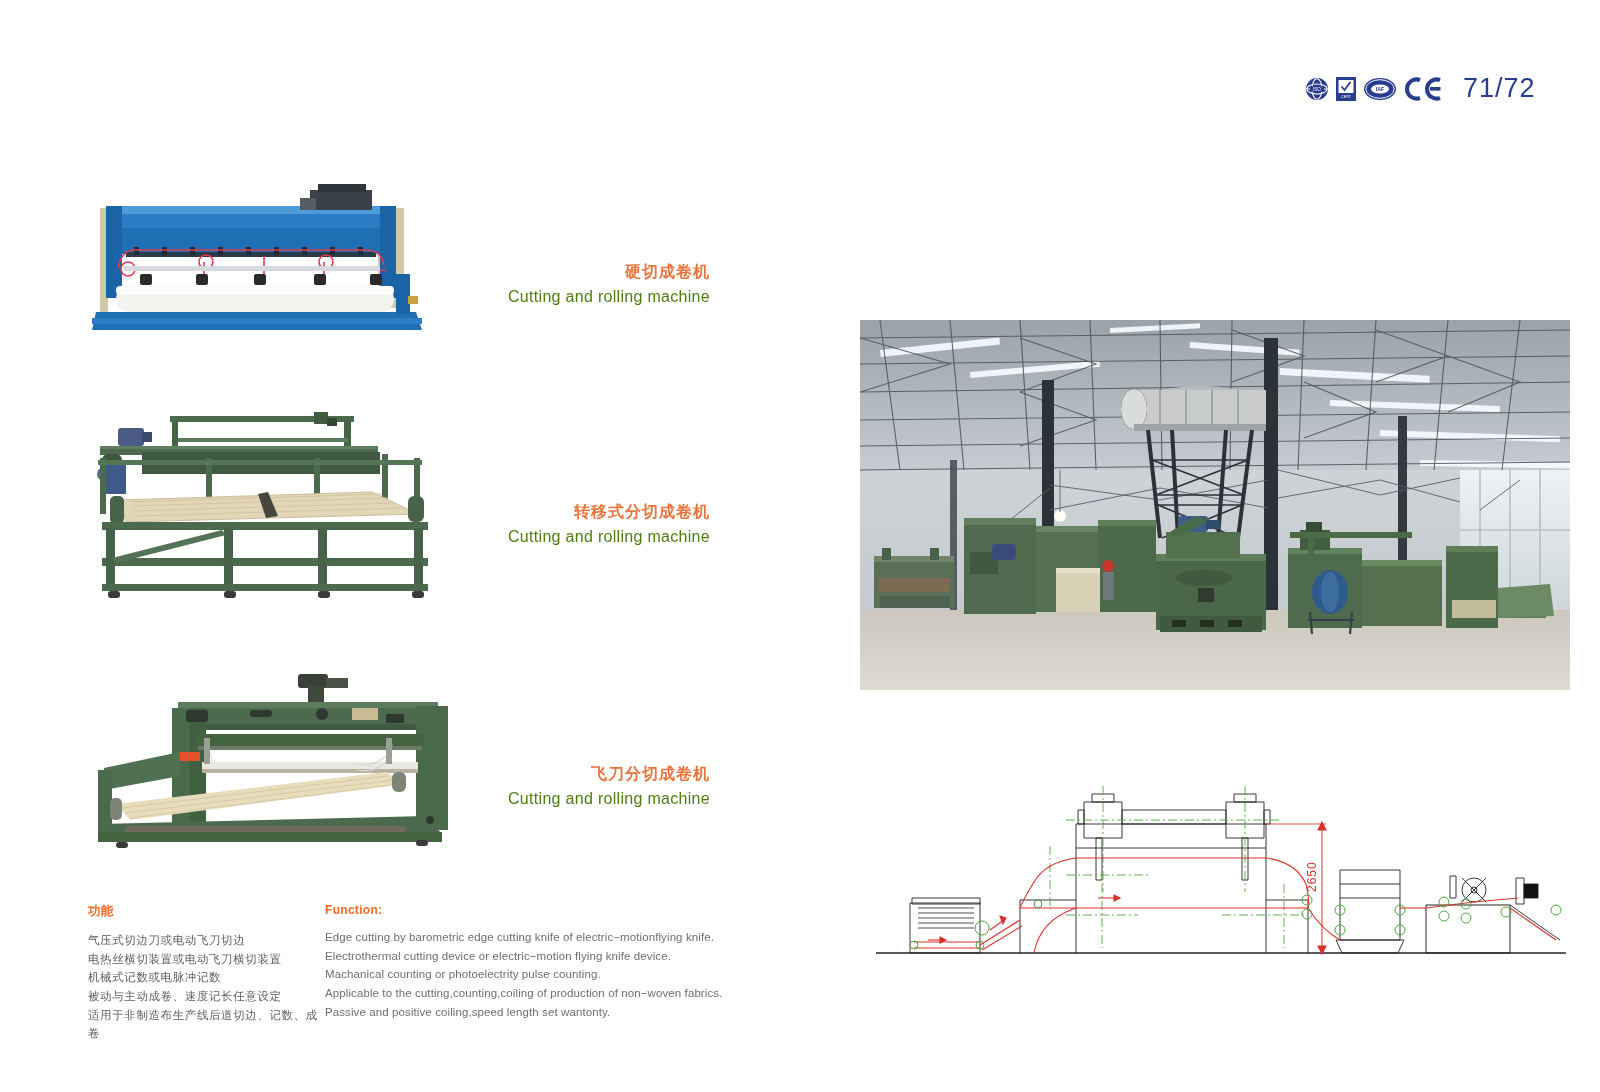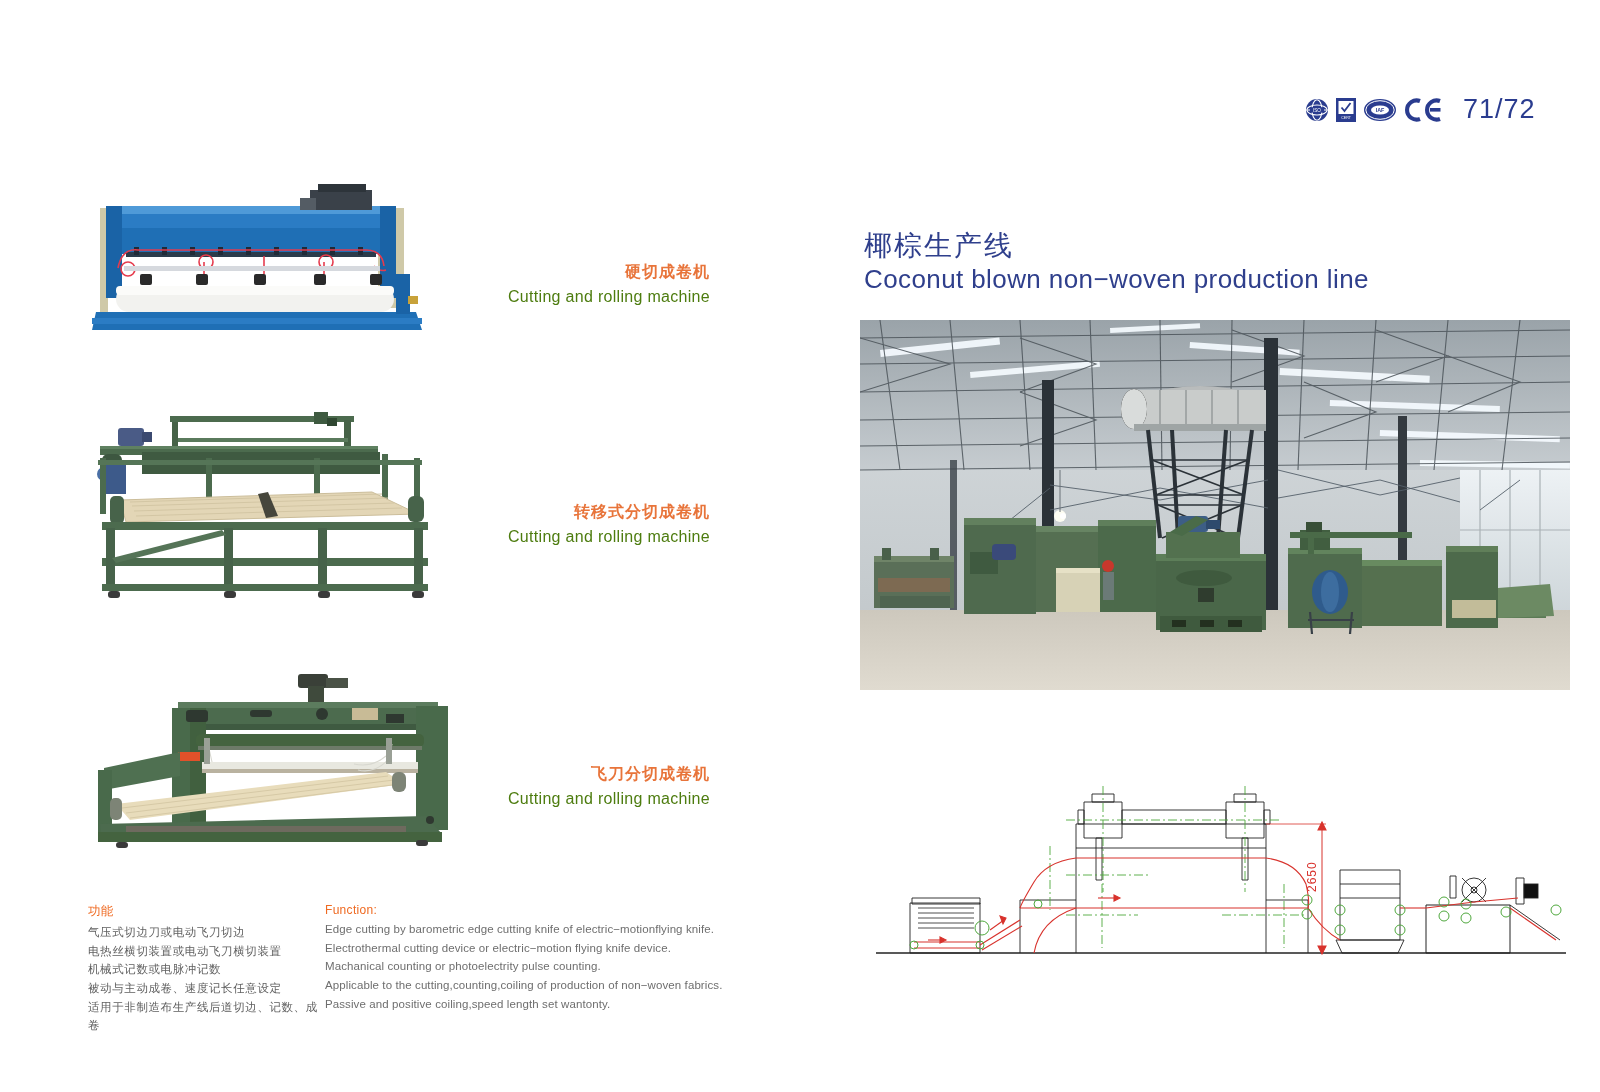--- a/index.html
+++ b/index.html
@@ -1,36 +1,36 @@
 <!DOCTYPE html>
 <html><head>
 <meta charset="utf-8">
 <style>
   html,body{margin:0;padding:0;background:#ffffff;}
   body{width:1600px;height:1092px;overflow:hidden;
        font-family:"Liberation Sans","DejaVu Sans",sans-serif;}
   .page{position:relative;width:1600px;height:1092px;background:#fff;}
 
   
-  .certbar{position:absolute;top:94px;left:1305px;display:flex;align-items:center;gap:7px;}
+  .certbar{position:absolute;top:73px;left:1305px;display:flex;align-items:center;gap:7px;}
   .cert-logo{display:block;}
   .pageno{font-size:27px;letter-spacing:1px;color:#2a3c8f;margin-left:14px;
           font-family:"Liberation Sans",sans-serif;font-weight:300;}
 
   
   .photo{position:absolute;overflow:hidden;}
 
   .cap{position:absolute;text-align:right;}
   .cap .cn{font-size:16px;font-weight:700;color:#e8743a;letter-spacing:1px;
            font-family:Liberation Sans, sans-serif;line-height:1.5;}
   .cap .en{font-size:16px;color:#4d7c0f;letter-spacing:.3px;line-height:1.6;}
 
   
   .fn{position:absolute;}
-  .fn .head{font-size:12px;font-weight:400;color:#ef6a22;margin-bottom:3px;
+  .fn .head{font-size:12px;font-weight:700;color:#ef6a22;margin-bottom:11px;
             letter-spacing:.3px;}
   .fn .line{font-size:11.5px;color:#6e6e6e;line-height:1.62;letter-spacing:.1px;}
   .fn.cn .line{font-family:"DejaVu Sans",sans-serif;letter-spacing:.6px;color:#5f5f5f;}
   .fn.cn .head{font-family:"DejaVu Sans",sans-serif;font-size:12.5px;}
 
   
   .title{position:absolute;left:864px;top:228px;color:#2f3f8c;}
   .title .cn{font-size:28px;letter-spacing:2px;line-height:1.25;
              font-family:"DejaVu Sans",sans-serif;font-weight:400;}
   .title .en{font-size:26px;letter-spacing:.4px;line-height:1.3;font-weight:300;}
@@ -279,24 +279,20 @@
 
   <div class="fn en" style="left:325px;top:903px;width:400px;">
     <div class="head">Function:</div>
     <div class="line">Edge cutting by barometric edge cutting knife of electric−motionflying knife.</div>
     <div class="line">Electrothermal cutting device or electric−motion flying knife device.</div>
     <div class="line">Machanical counting or photoelectrity pulse counting.</div>
     <div class="line">Applicable to the cutting,counting,coiling of production of non−woven fabrics.</div>
     <div class="line">Passive and positive coiling,speed length set wantonty.</div>
   </div>
 
-  <div class="title">
-    <div class="cn">椰棕生产线</div>
-    <div class="en">Coconut blown non−woven production line</div>
-  </div>
 
   <div class="bigphoto">
     <svg width="710" height="370" viewBox="0 0 710 370">
       <defs>
         <linearGradient id="wallg" x1="0" y1="0" x2="0" y2="1">
           <stop offset="0%" stop-color="#d8dde0"></stop>
             <stop offset="100%" stop-color="#c3c9cc"></stop>
         </linearGradient>
         <linearGradient id="roofg" x1="0" y1="0" x2="0" y2="1">
           <stop offset="0%" stop-color="#9aa3a9"></stop>

